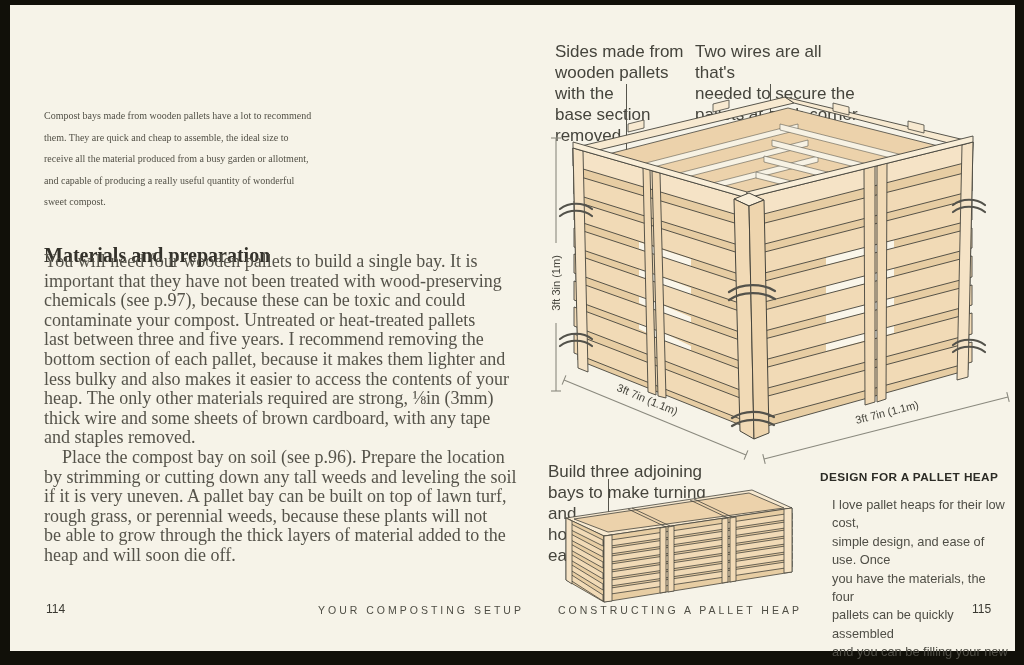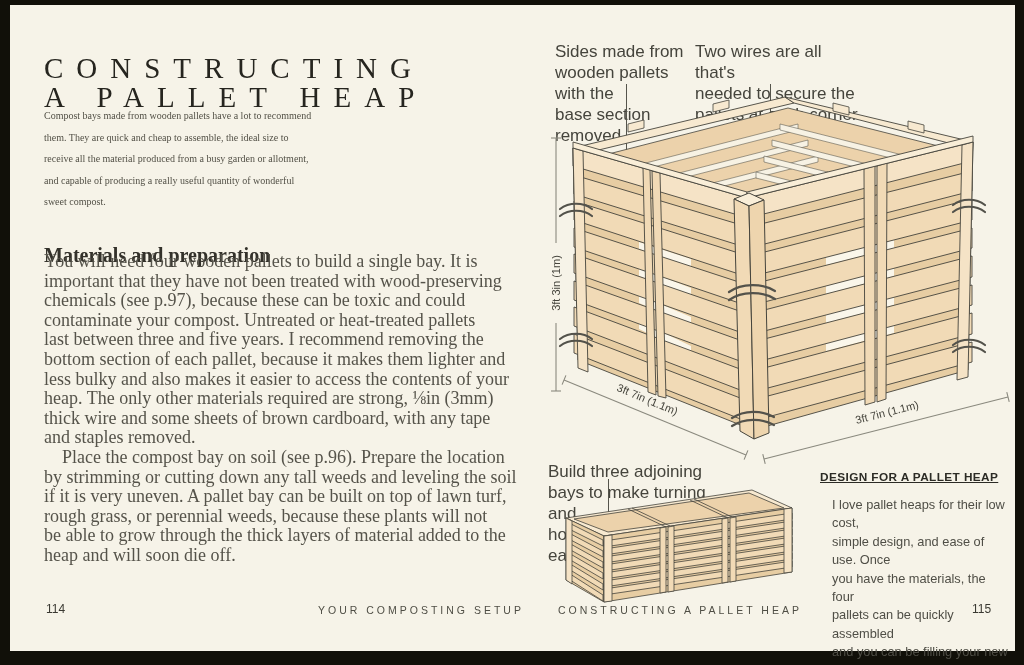--- a/index.html
+++ b/index.html
@@ -48,21 +48,21 @@
   .leader-sides{left:616px;top:79px;height:68px;}
   .leader-wires{left:760px;top:79px;height:132px;}
   .leader-bays{left:598px;top:474px;height:42px;}
   
   .main-illo{position:absolute;left:540px;top:80px;}
   .small-illo{position:absolute;left:546px;top:479px;}
   
   .sidebar{position:absolute;left:810px;top:465px;width:200px;}
   .sidebar h3{
     margin:0 0 7px 0;font-size:11.8px;font-weight:700;
-    letter-spacing:0.4px;color:#2c2b25;text-decoration:underline;
+    letter-spacing:0.4px;color:#2c2b25;
   }
   .sidebar p{
     margin:12px;font-size:12.8px;line-height:18.4px;color:#4f4e46;
     white-space:pre-line;
   }
   
   .pagenum{position:absolute;top:597px;font-size:12px;font-weight:400;color:#3a3932;}
   .pagenum-left{left:36px;}
   .pagenum-right{left:962px;}
   .running{
@@ -72,22 +72,20 @@
   .running-left{left:308px;}
   .running-right{left:548px;}
   
   text.dim{font-family:"Liberation Sans",sans-serif;font-size:11px;fill:#45443c;}
 </style>
 </head>
 <body>
 
 <div class="page">
 
-  <h1 class="title">CONSTRUCTING
-A PALLET HEAP</h1>
 
   <div class="intro">Compost bays made from wooden pallets have a lot to recommend
 them. They are quick and cheap to assemble, the ideal size to
 receive all the material produced from a busy garden or allotment,
 and capable of producing a really useful quantity of wonderful
 sweet compost.</div>
 
   <h2 class="section-heading">Materials and preparation</h2>
 
   <div class="bodycopy">

